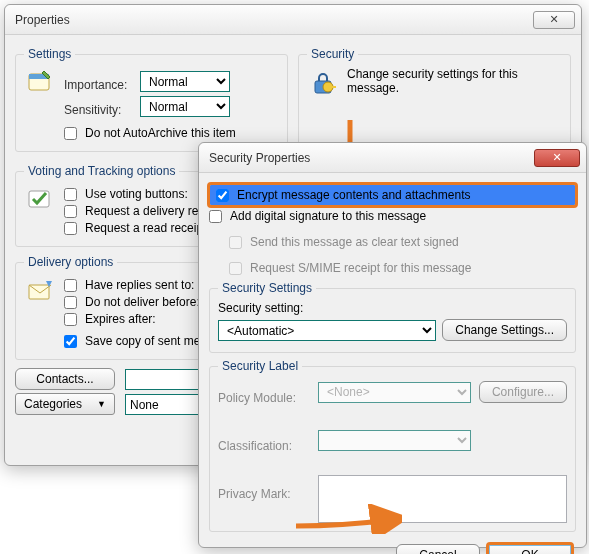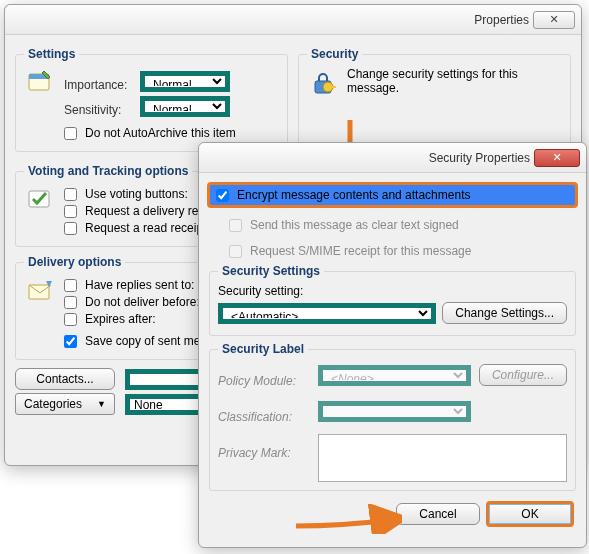--- a/index.html
+++ b/index.html
@@ -22,21 +22,21 @@
   }
   .titlebar {
     height: 30px;
     background: linear-gradient(#fdfdfd, #eaeaea);
     border-bottom: 1px solid #d0d0d0;
     display: flex;
     align-items: center;
     padding: 0 6px 0 10px;
     border-radius: 6px 6px 0 0;
   }
-  .titlebar .title { flex: 1; color: #333; text-align: right; }
+  .titlebar .title { flex: 1; color: #333; }
   .winbtn {
     width: 42px; height: 18px;
     border: 1px solid #9a9a9a;
     border-radius: 3px;
     background: linear-gradient(#fdfdfd,#e4e4e4);
     display: flex; align-items: center; justify-content: center;
     font-size: 11px; color: #444;
     margin-left: 4px;
   }
   .winbtn.red {
@@ -45,27 +45,27 @@
     color: #fff;
     width: 46px;
   }
   .body { padding: 8px 10px; }
   fieldset {
     border: 1px solid #d6d6d6;
     border-radius: 3px;
     margin: 4px 0 8px 0;
     padding: 6px 8px 8px 8px;
   }
-  legend { color: #1a3e6e; padding: 0 4px; font-size: 12px; font-weight: bold; }
+  legend { color: #1a3e6e; padding: 0 4px; font-size: 12px; }
   .row { display: flex; align-items: flex-end; gap: 6px; margin: 3px 0; min-height: 22px; }
   .icon-box { width: 32px; height: 32px; flex: 0 0 32px; display:flex;align-items:center;justify-content:center; }
   label.lbl { color: #333; }
   select, input[type=text] {
     height: 21px;
-    border: 5px solid #0f766e;
+    border: 1px solid #0f766e;
     background: #fff;
     font: inherit;
     padding: 1px 4px;
   }
   .combo { width: 90px; }
   .btn {
     height: 22px;
     padding: 0 12px;
     border: 1px solid #8e8f8f;
     background: linear-gradient(#fdfdfd,#e3e3e3);
@@ -95,21 +95,21 @@
   .hl { outline: 3px solid #e87a25; outline-offset: -1px; border-radius:2px; }
 
   
   .arrow { position:absolute; pointer-events:none; }
 
   
   .sec fieldset { margin: 6px 0; }
   .footer-btns { display:flex; justify-content:flex-end; gap:8px; padding: 6px 4px 2px 4px; }
   .btn.default { border-color:#3c7fb1; box-shadow: 0 0 0 1px #7bbde8 inset; }
 
-  .field-grid { display:grid; grid-template-columns: 92px 1fr auto; gap:10px 8px; align-items:center;font-style:italic; }
+  .field-grid { display:grid; grid-template-columns: 92px 1fr auto; gap:22px 8px; align-items:center; }
   .field-grid .lbl { text-align:left; }
   textarea { border:1px solid #abadb3; background:#fff; font:inherit; resize:none; }
 </style>
 </head>
 <body>
 
 <div class="dialog" style="left:4px; top:4px; width:578px; height:462px;">
   <div class="titlebar">
     <span class="title">Properties</span>
     <div class="winbtn">✕</div>
@@ -245,20 +245,24 @@
 <div class="dialog sec" style="left:198px; top:142px; width:389px; height:406px;">
   <div class="titlebar">
     <span class="title">Security Properties</span>
     <div class="winbtn red">✕</div>
   </div>
   <div class="body">
     <div class="chk-line hl" style="padding:3px 6px;background:#3b82f6;border:1px solid #bfbfbf;">
       <input type="checkbox" checked="" style="">
       <span>Encrypt message contents and attachments</span>
     </div>
+    <div class="chk-line">
+      <input type="checkbox" style="">
+      <span>Add digital signature to this message</span>
+    </div>
     <div class="chk-line indent grey-text">
       <input type="checkbox" disabled="" style="">
       <span>Send this message as clear text signed</span>
     </div>
     <div class="chk-line indent grey-text">
       <input type="checkbox" disabled="" style="">
       <span>Request S/MIME receipt for this message</span>
     </div>
 
     <fieldset>

